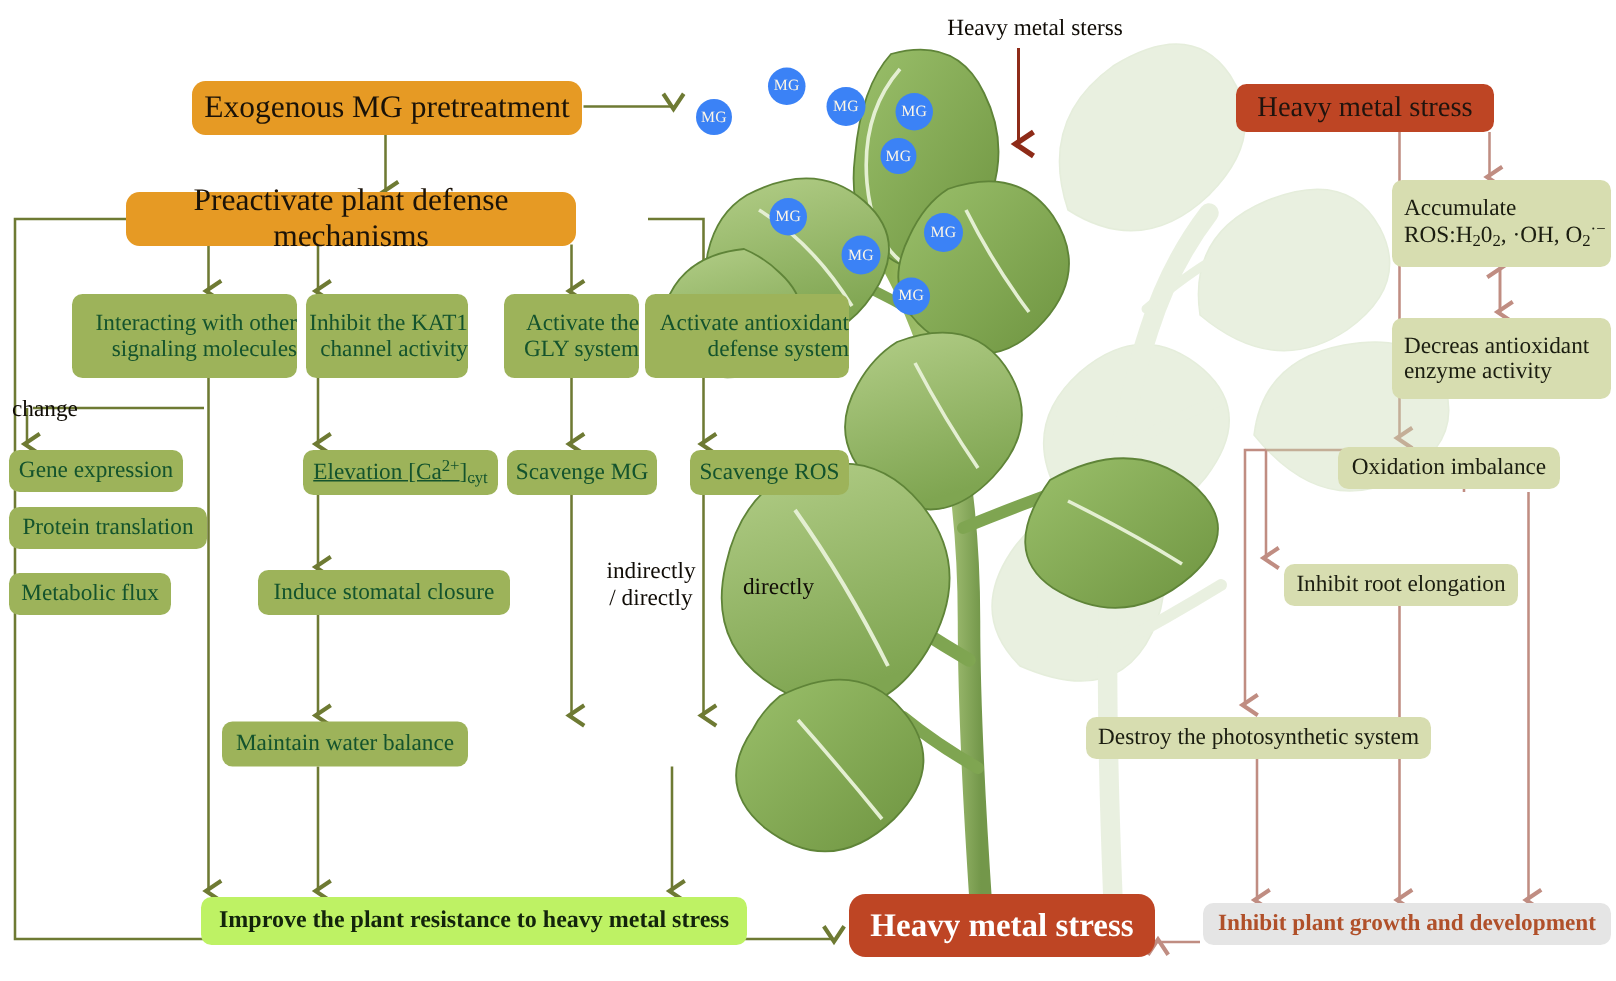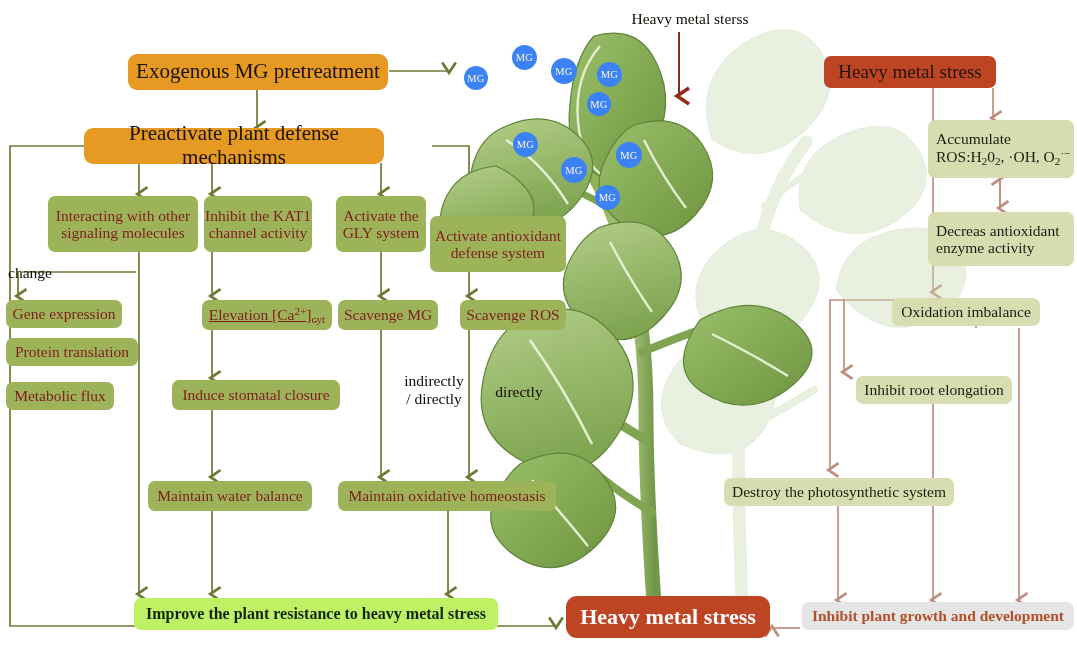--- a/index.html
+++ b/index.html
@@ -10,21 +10,21 @@
   svg.layer{position:absolute;left:0;top:0;width:1077px;height:654px;}
   #edges{z-index:1;}
   #plant{z-index:2;}
 
   .node{position:absolute;z-index:3;box-sizing:border-box;
         display:flex;align-items:center;justify-content:center;
         text-align:center;border-radius:7px;line-height:1.12;}
   .orange{background:#E69A24;color:#1a1208;font-size:21px;border-radius:9px;}
   .red{background:#BE4524;color:#ffffff;font-size:22px;font-weight:bold;border-radius:11px;}
   .red-dark{background:#BE4524;color:#20140e;font-size:19px;border-radius:7px;}
-  .green{background:#9DB35A;color:#7f1d1d;font-size:15.5px;}
+  .green{background:#9DB35A;color:#14532d;font-size:15.5px;text-align:right;}
   .green-bold{background:#bef264;color:#13240c;font-size:16px;font-weight:bold;}
   .pale{background:#D7DDB0;color:#1b1d10;font-size:15.5px;}
   .pale-rust{background:#e5e5e5;color:#B0502A;font-size:15.5px;font-weight:bold;}
 
   .plabel{position:absolute;z-index:3;color:#100c06;font-size:15.5px;
           line-height:1.15;text-align:center;}
   .plabel.left{text-align:left;}
 
   .mg{position:absolute;z-index:4;border-radius:50%;
       background:#3b82f6;color:#fdf6e6;
@@ -191,39 +191,38 @@
   <div class="node orange" style="left:128px;top:54px;width:260px;height:36px;">Exogenous MG pretreatment</div>
 
   <div class="node orange" style="left:84px;top:128px;width:300px;height:36px;">Preactivate plant defense mechanisms</div>
 
   <div class="node green" style="left:48px;top:196px;width:150px;height:56px;">Interacting with other signaling molecules</div>
 
   <div class="node green" style="left:204px;top:196px;width:108px;height:56px;">Inhibit the KAT1 channel activity</div>
 
   <div class="node green" style="left:336px;top:196px;width:90px;height:56px;">Activate the GLY system</div>
 
-  <div class="node green" style="left:430px;top:196px;width:136px;height:56px;margin-top:20px;">Activate antioxidant defense system</div>
+  <div class="node green" style="left:430px;top:196px;width:136px;height:56px;">Activate antioxidant defense system</div>
 
   <div class="node green" style="left:6px;top:300px;width:116px;height:28px;">Gene expression</div>
   <div class="node green" style="left:6px;top:338px;width:132px;height:28px;">Protein translation</div>
   <div class="node green" style="left:6px;top:382px;width:108px;height:28px;">Metabolic flux</div>
 
   <div class="node green" style="left:202px;top:300px;width:130px;height:30px;text-decoration:underline;">
     <span>Elevation [Ca<span class="sup">2+</span>]<span class="sub">cyt</span></span>
   </div>
 
   <div class="node green" style="left:338px;top:300px;width:100px;height:30px;">Scavenge MG</div>
 
   <div class="node green" style="left:460px;top:300px;width:106px;height:30px;">Scavenge ROS</div>
 
   <div class="node green" style="left:172px;top:380px;width:168px;height:30px;">Induce stomatal closure</div>
 
   <div class="node green" style="left:148px;top:481px;width:164px;height:30px;">Maintain water balance</div>
 
-  <div class="node green" style="left:338px;top:481px;width:218px;height:30px;">Maintain oxidative homeostasis</div>
 
   <div class="node green-bold" style="left:134px;top:598px;width:364px;height:32px;">Improve the plant resistance to heavy metal stress</div>
 
   <div class="node red" style="left:566px;top:596px;width:204px;height:42px;">Heavy metal stress</div>
 
   <div class="node red-dark" style="left:824px;top:56px;width:172px;height:32px;">Heavy metal stress</div>
 
   <div class="node pale" style="left:928px;top:120px;width:146px;height:58px;justify-content:flex-start;padding-left:8px;text-align:left;">
     <span>Accumulate<br>ROS:H<span class="sub">2</span>0<span class="sub">2</span>, ·OH, O<span class="sub">2</span><span class="sup">·−</span></span>
   </div>

